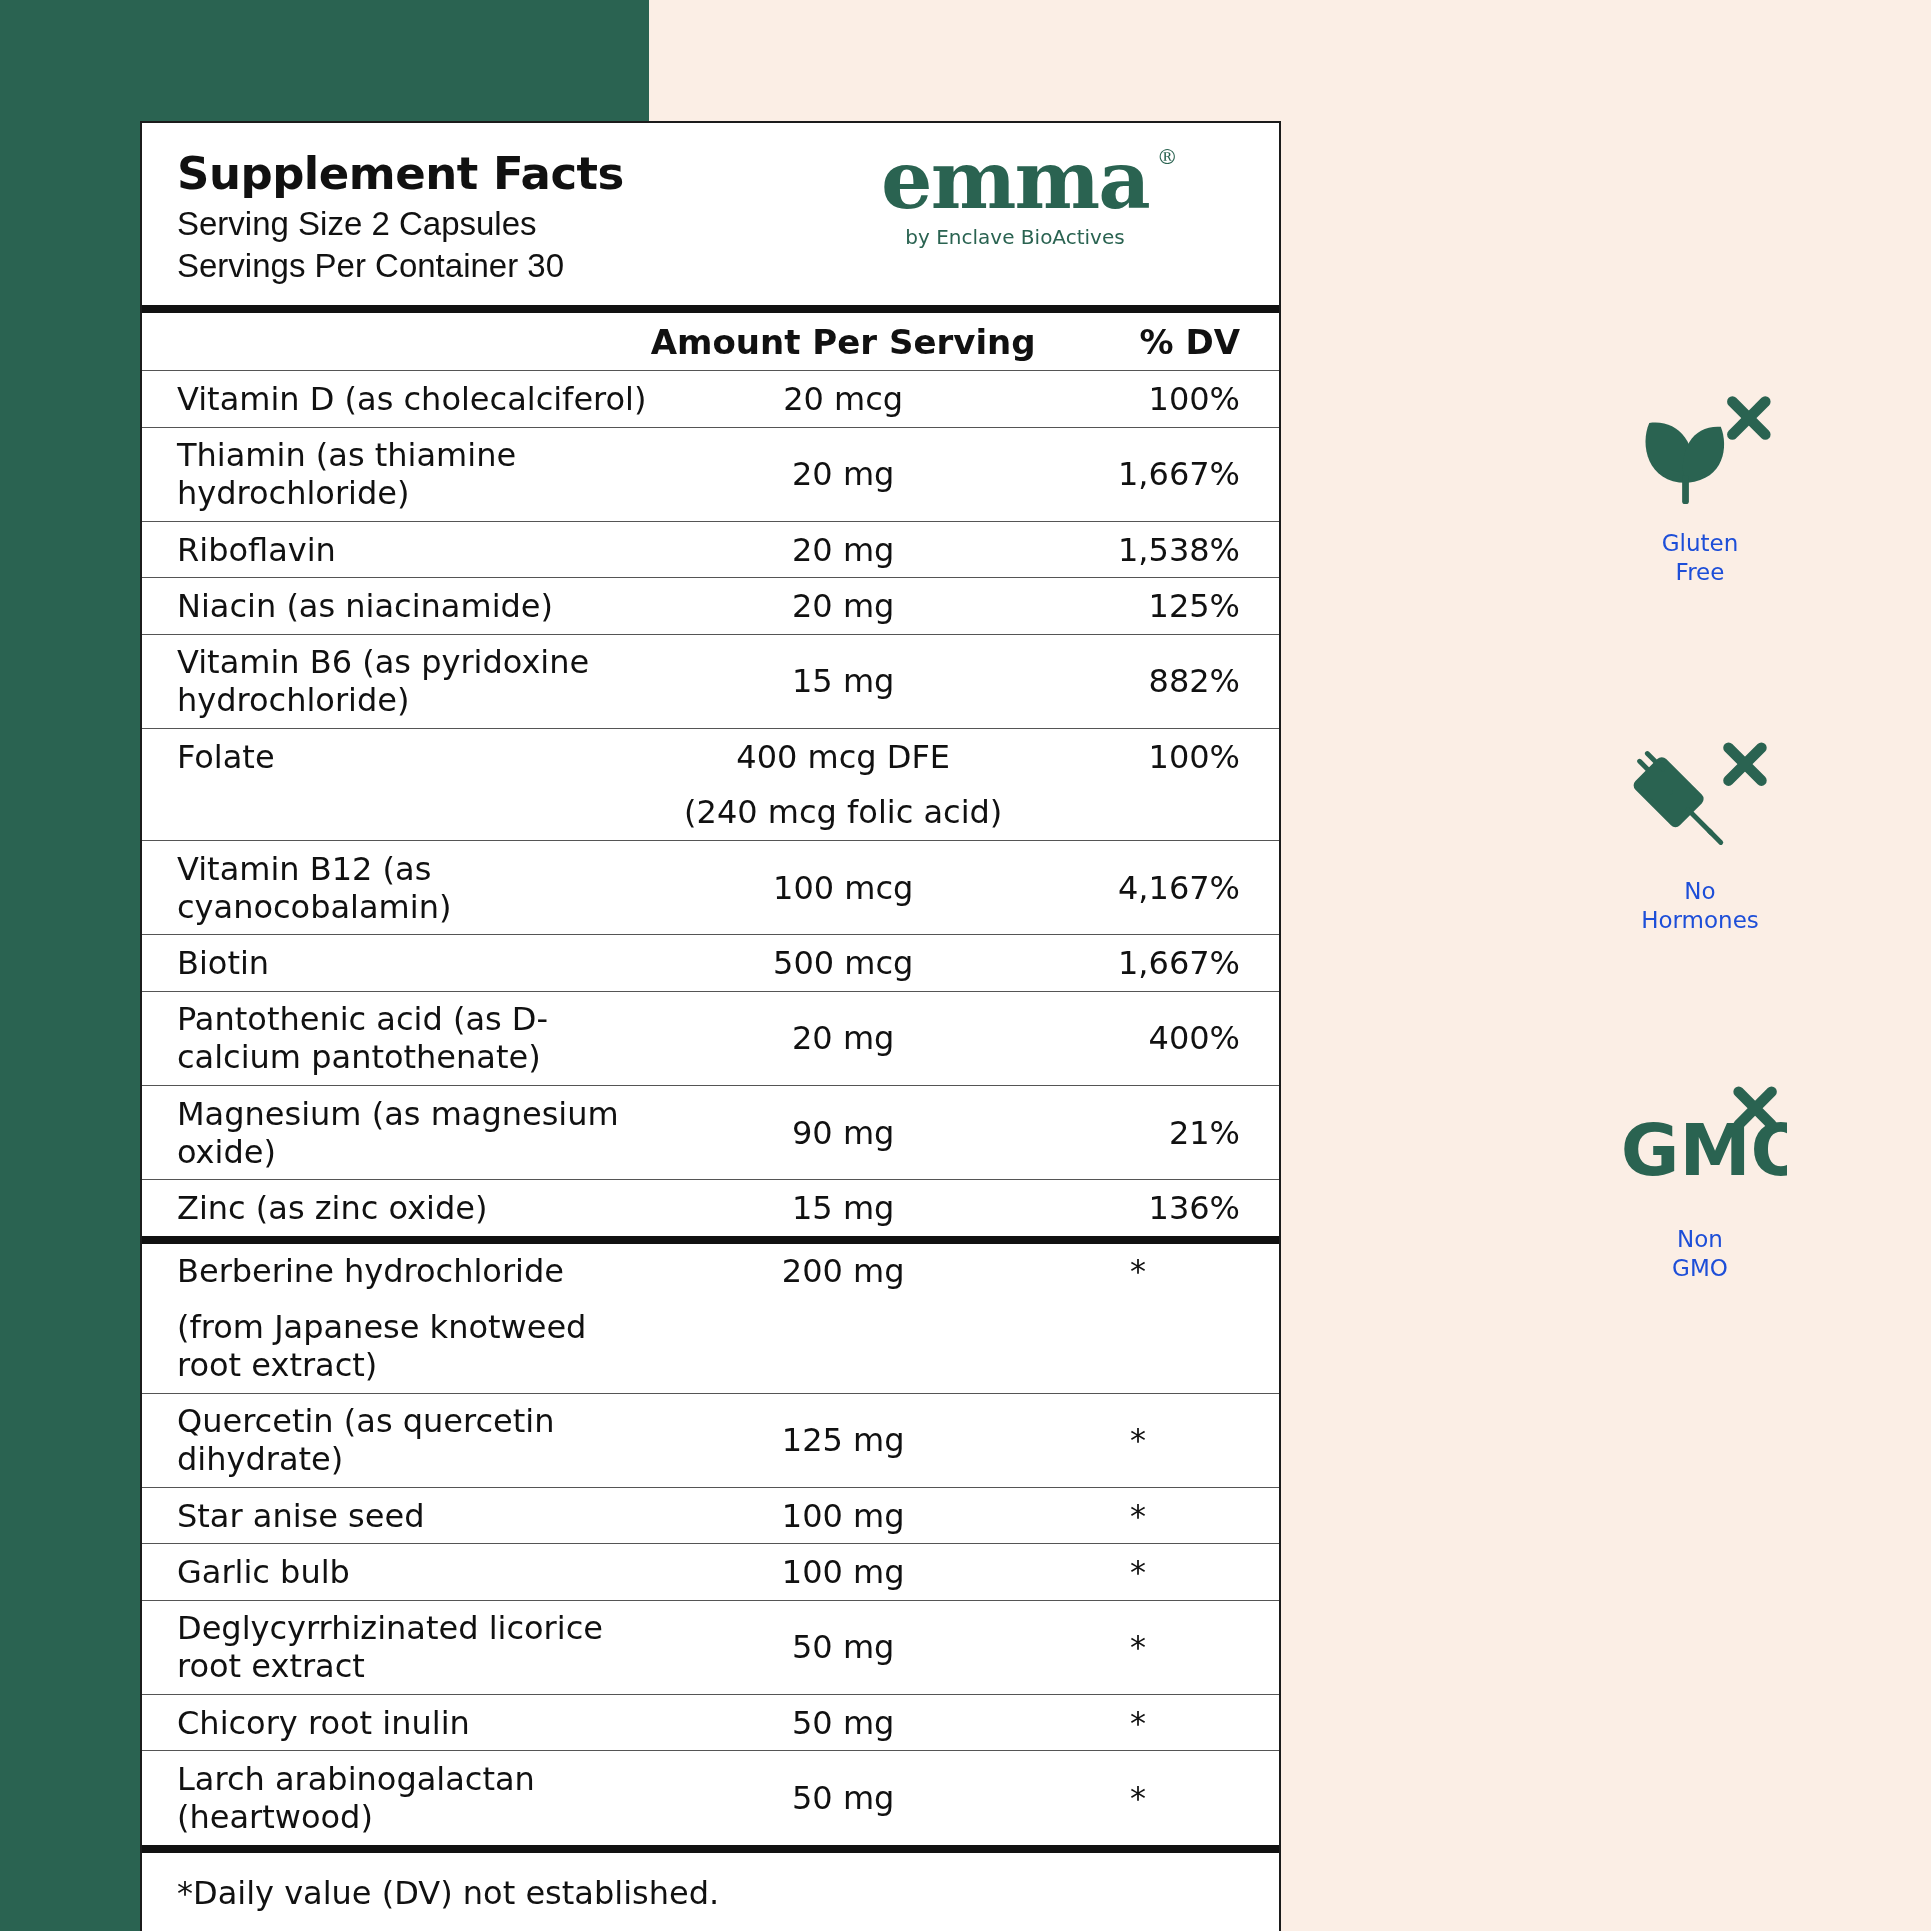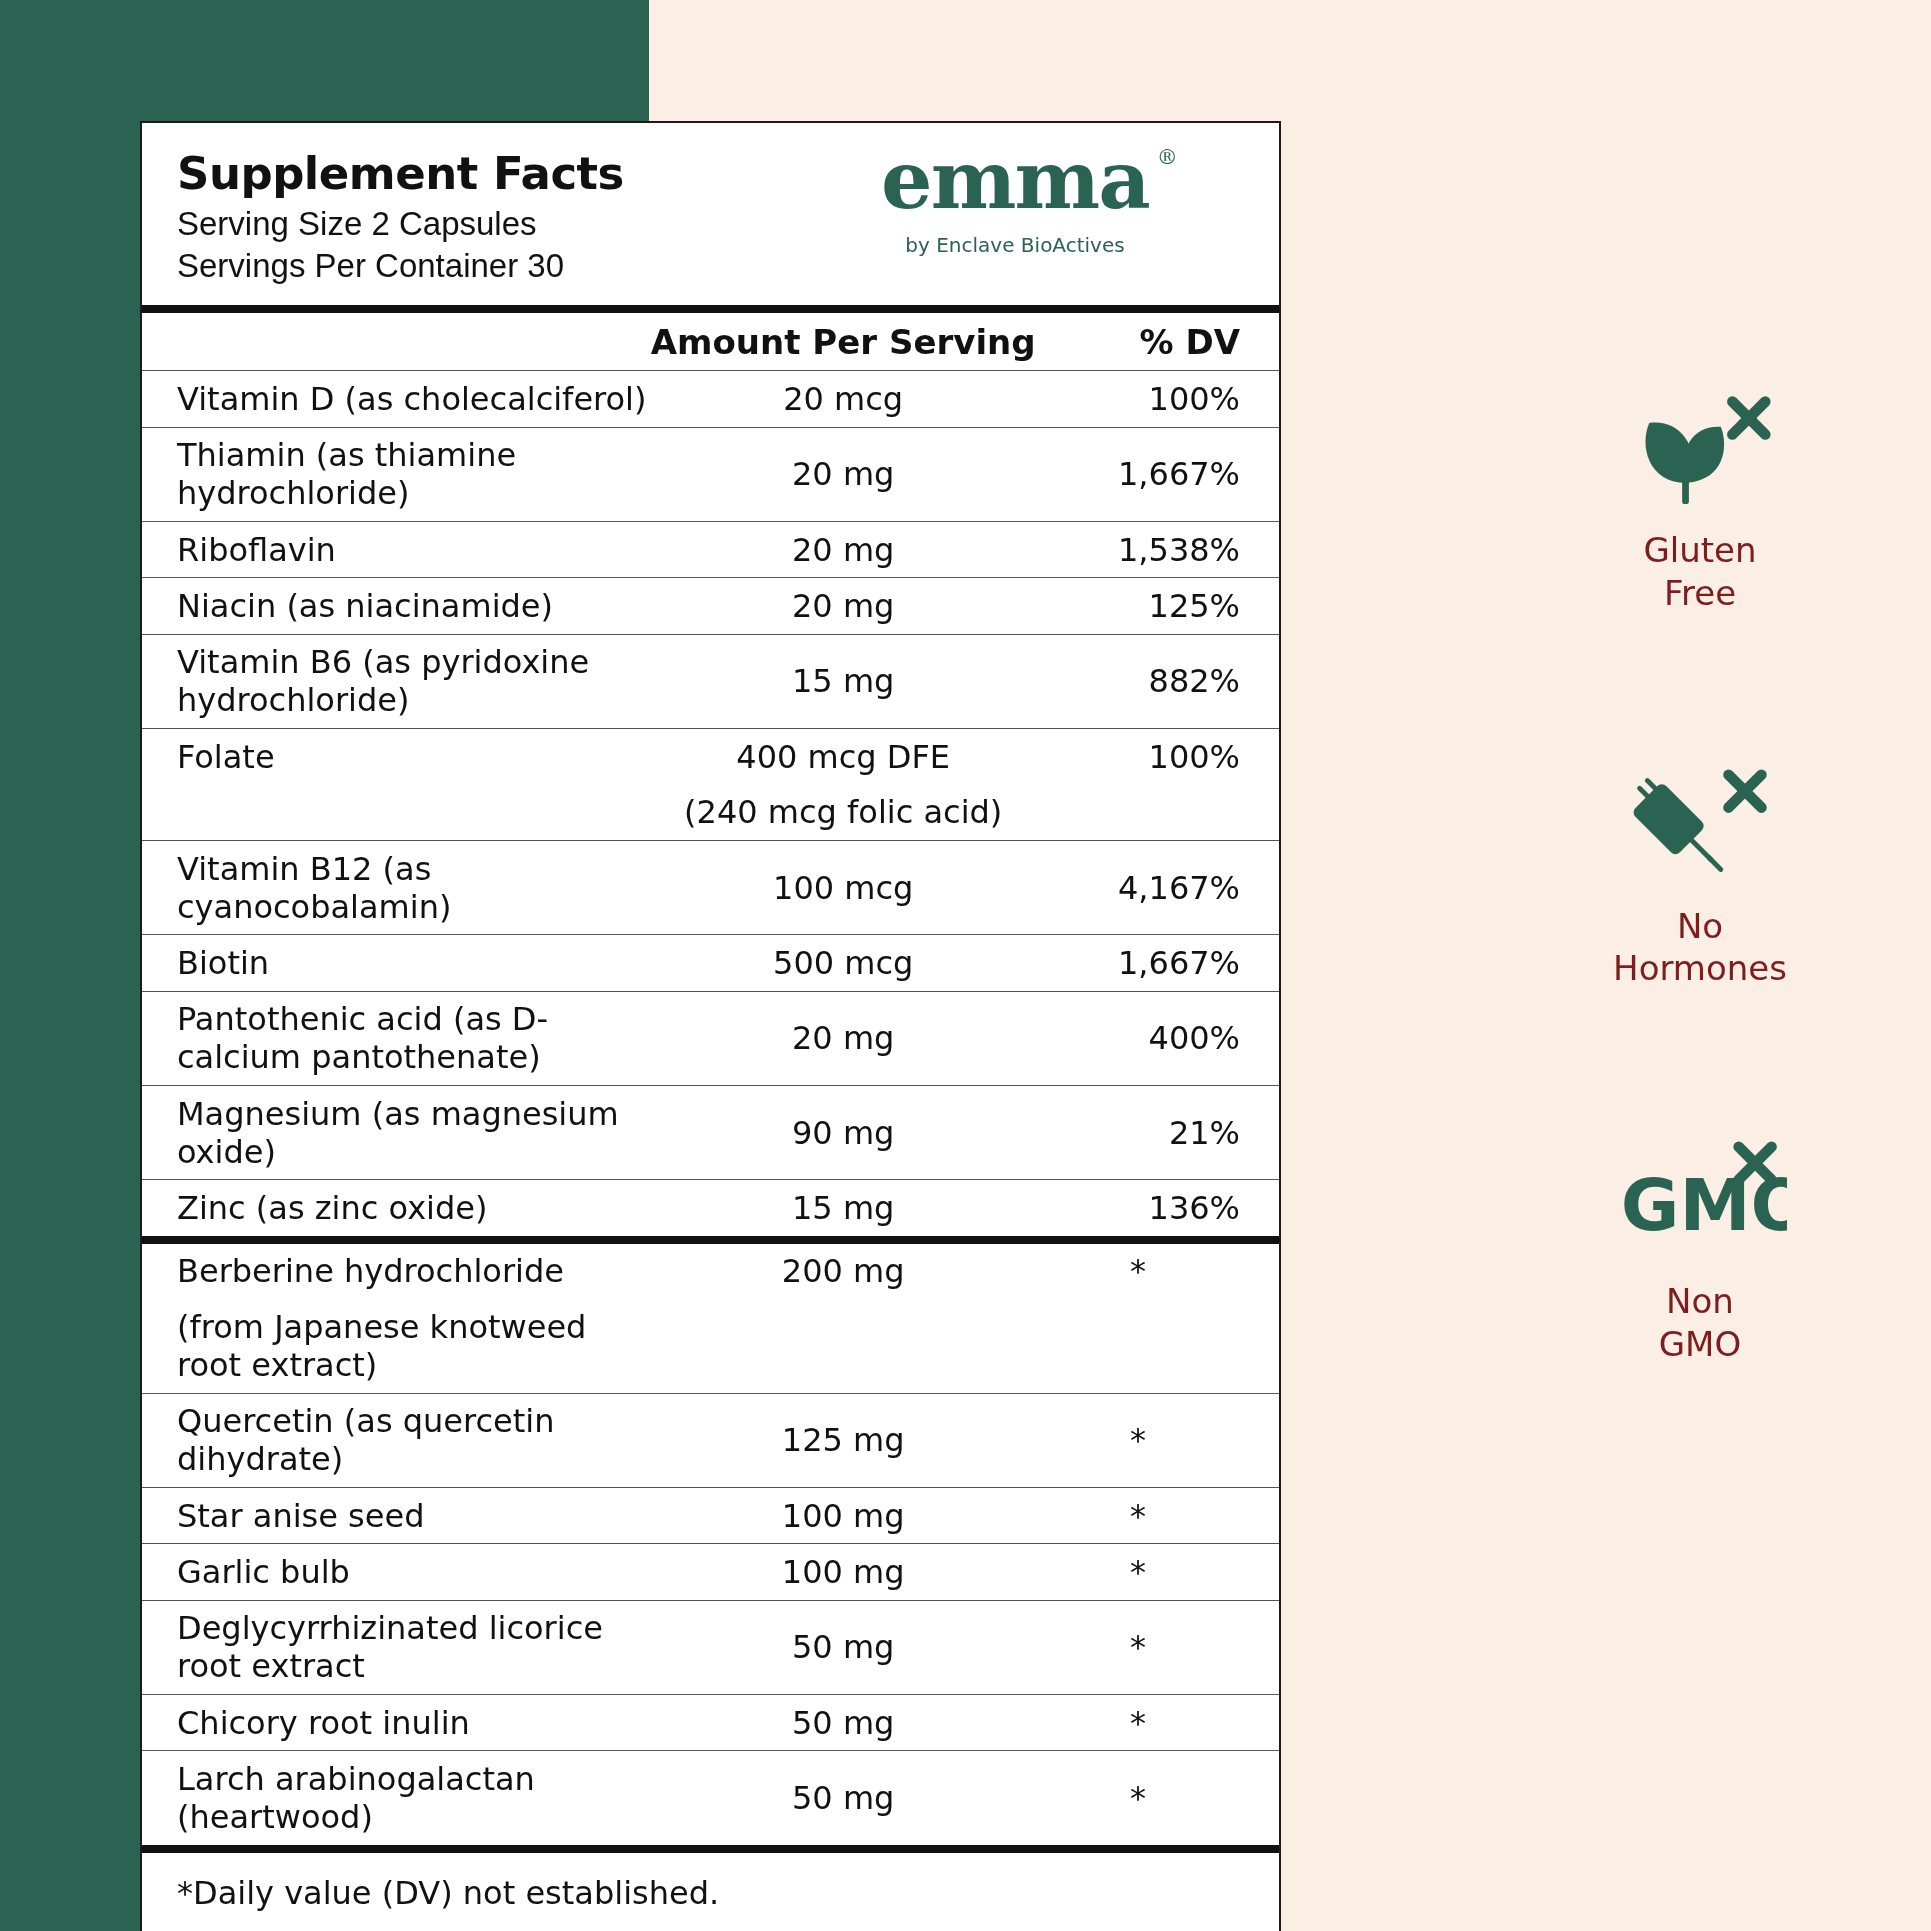--- a/index.html
+++ b/index.html
@@ -71,21 +71,21 @@
     font-size: 21px;
     vertical-align: super;
     position: absolute;
     right: -27px;
     top: 7.7px;
     font-weight: normal;
   }
   .brand-sub {
     font-size: 20px;
     color: #2a6351;
-    margin-top: 13px;
+    margin-top: 5px;
     font-family: "DejaVu Sans", sans-serif;
   }
   table.facts {
     width: 100%;
     border-collapse: collapse;
     font-size: 32px;
     color: #111;
   }
   table.facts td {
     padding: 8.7px 0;
@@ -144,22 +144,22 @@
     width: 348px;
     text-align: center;
   }
   .badge {
     margin-bottom: 147px;
     text-align: center;
   }
   .badge:last-child { margin-bottom: 0; }
   .badge-label {
     margin-top: 17.4px;
-    font-size: 34px;
-    color: #7f1d1d;
+    font-size: 23px;
+    color: #1d4ed8;
     line-height: 1.25;
     font-family: "DejaVu Sans", sans-serif;
   }
   .badge-icon {
     height: 126px;
     display: flex;
     align-items: center;
     justify-content: center;
   }
 </style>

